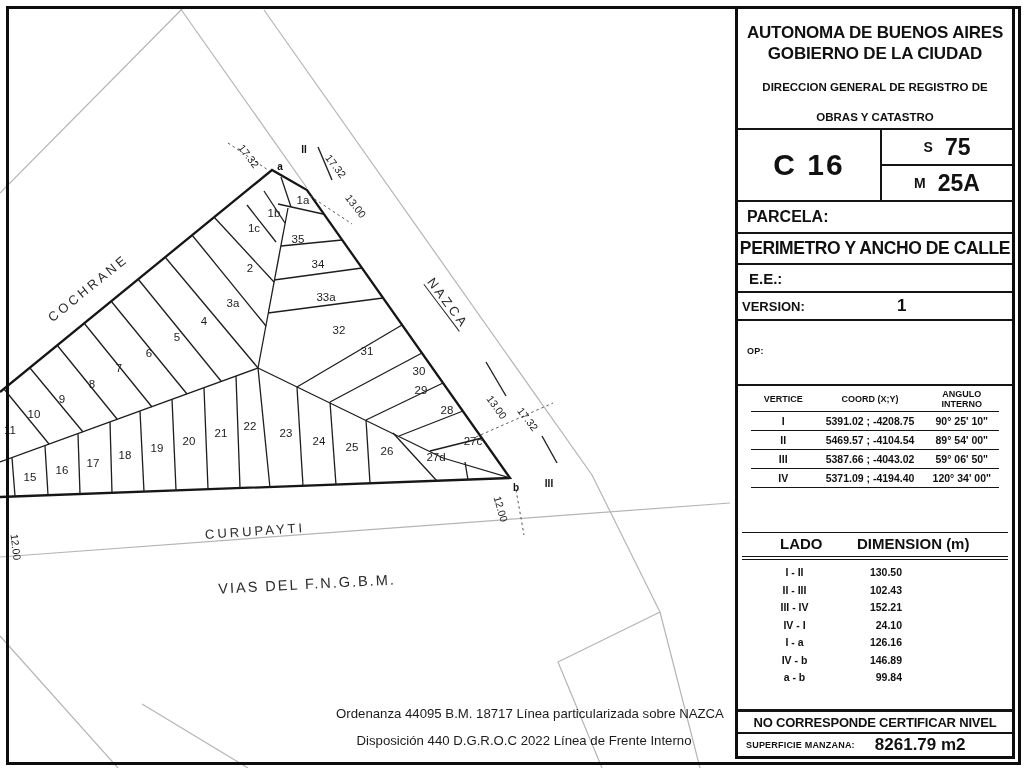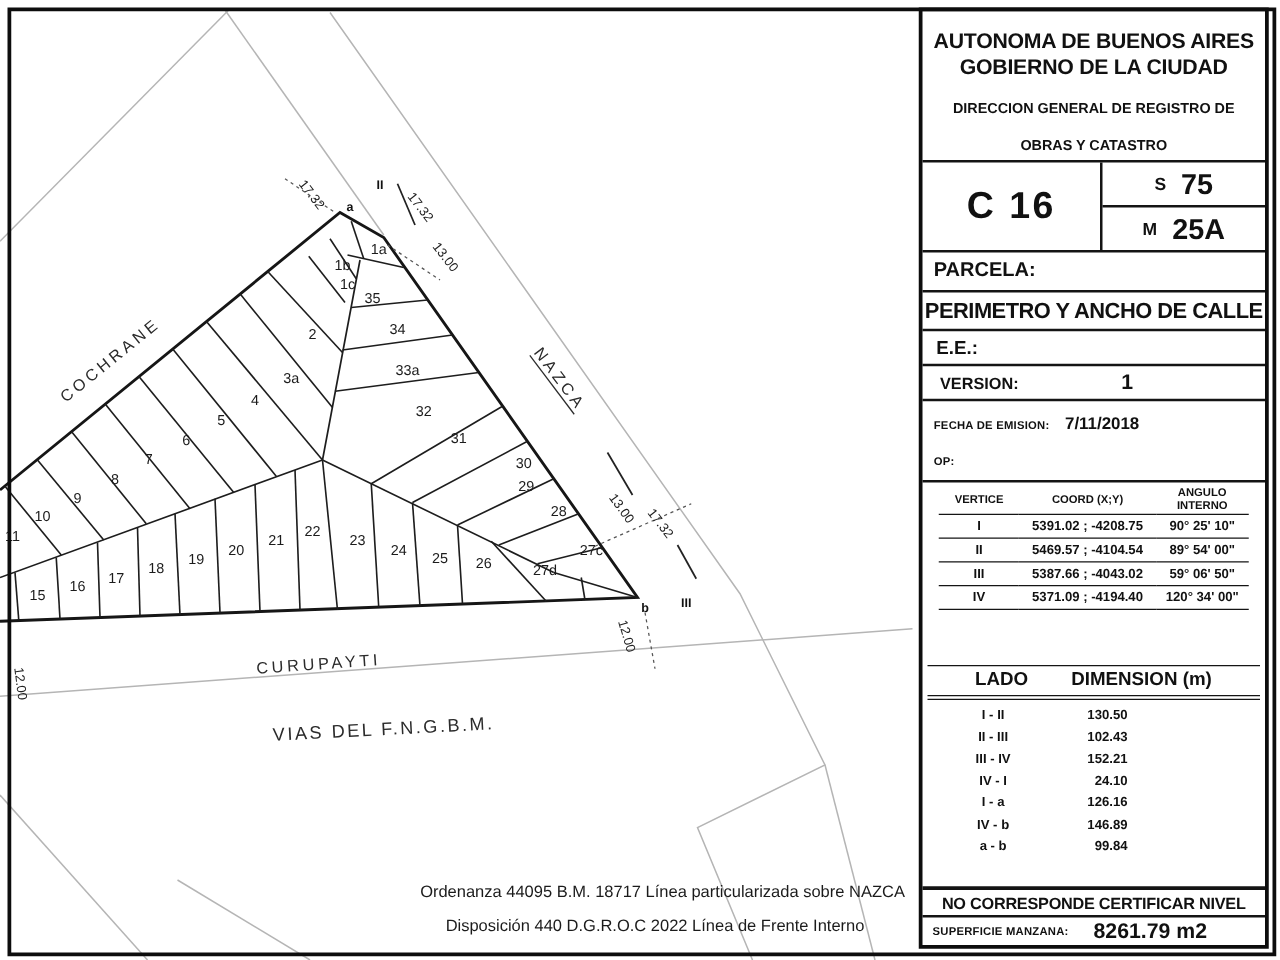--- a/index.html
+++ b/index.html
@@ -29,21 +29,21 @@
   .c-cell{width:142px;border-right:2px solid #141414;display:flex;align-items:center;justify-content:center;
           font-size:30px;font-weight:bold;letter-spacing:2px;}
   .sm-col{flex:1;display:flex;flex-direction:column;}
   .sm-cell{flex:1;display:flex;align-items:center;justify-content:center;gap:12px;}
   .sm-cell:first-child{border-bottom:2px solid #141414;}
   .sm-l{font-size:14px;font-weight:bold;}
   .sm-v{font-size:23px;font-weight:bold;}
   .s3{height:32px;font-size:16px;font-weight:bold;display:flex;align-items:center;padding-left:9px;}
   .s4{height:31px;font-size:17.5px;font-weight:bold;display:flex;align-items:center;justify-content:center;letter-spacing:-0.4px;}
   .s5{height:28px;font-size:15px;font-weight:bold;display:flex;align-items:center;padding-left:11px;}
-  .s6{height:28px;display:flex;align-items:center;padding-left:14px;font-size:13px;font-weight:bold;position:relative;}
+  .s6{height:28px;display:flex;align-items:center;padding-left:4px;font-size:13px;font-weight:bold;position:relative;}
   .ver{position:absolute;left:58%;font-size:17px;font-weight:bold;}
   .s7{height:65px;padding:9px 0 0 9px;}
   .tiny{font-size:9px;font-weight:bold;letter-spacing:0.2px;}
   .fecha{font-size:13.5px;font-weight:bold;margin-left:8px;}
   .op{margin-top:16px;}
   .s8{height:138px;}
   .ctitle{margin:4px 13px 0 13px;text-align:center;font-size:13.5px;font-weight:bold;
           border-bottom:2px solid #141414;padding-bottom:3px;letter-spacing:-0.2px;}
   table.ctable{width:calc(100% - 26px);margin:0 13px;border-collapse:collapse;}
   table.ctable th{font-size:9px;font-weight:bold;padding:3px 0 2px 0;border-bottom:1.5px solid #141414;}
@@ -146,21 +146,21 @@
       </g>
     </svg>
 
     <div id="map-labels">
         <div class="mlabel street" style="left: 88px; top: 288px; transform: translate(-50%, -50%) rotate(-39deg);">COCHRANE</div>
         <div class="mlabel street nz" style="left: 448px; top: 303px; transform: translate(-50%, -50%) rotate(53deg);">NAZCA</div>
         <div class="mlabel street" style="left: 255px; top: 531px; transform: translate(-50%, -50%) rotate(-4deg);">CURUPAYTI</div>
         <div class="mlabel street vias" style="left: 307px; top: 584px; transform: translate(-50%, -50%) rotate(-3deg);">VIAS DEL F.N.G.B.M.</div>
         <div class="mlabel parcel" style="left: 303px; top: 200px;">1a</div>
         <div class="mlabel parcel" style="left: 274px; top: 213px;">1b</div>
-        <div class="mlabel parcel" style="left: 254px; top: 228px; margin-left: 24px;">1c</div>
+        <div class="mlabel parcel" style="left: 254px; top: 228px;">1c</div>
         <div class="mlabel parcel" style="left: 250px; top: 268px;">2</div>
         <div class="mlabel parcel" style="left: 233px; top: 303px;">3a</div>
         <div class="mlabel parcel" style="left: 204px; top: 321px;">4</div>
         <div class="mlabel parcel" style="left: 177px; top: 337px;">5</div>
         <div class="mlabel parcel" style="left: 149px; top: 353px;">6</div>
         <div class="mlabel parcel" style="left: 119px; top: 368px;">7</div>
         <div class="mlabel parcel" style="left: 92px; top: 384px;">8</div>
         <div class="mlabel parcel" style="left: 62px; top: 399px;">9</div>
         <div class="mlabel parcel" style="left: 34px; top: 414px;">10</div>
         <div class="mlabel parcel" style="left: 10px; top: 430px;">11</div>
@@ -224,24 +224,20 @@
       </div>
     </div>
     <div class="sec s3 bb">PARCELA:</div>
     <div class="sec s4 bb">PERIMETRO Y ANCHO DE CALLE</div>
     <div class="sec s5 bb">E.E.:</div>
     <div class="sec s6 bb">
       <span>VERSION:</span>
       <span class="ver">1</span>
     </div>
     <div class="sec s7 bb">
-      <div>
-        <span class="tiny">FECHA DE EMISION:</span>
-        <span class="fecha">7/11/2018</span>
-      </div>
       <div class="op tiny">OP:</div>
     </div>
     <div class="sec s8">
       <table class="ctable">
         <colgroup>
             <col style="width:26%">
             <col style="width:44%">
             <col style="width:30%">
           </colgroup>
         <thead>

